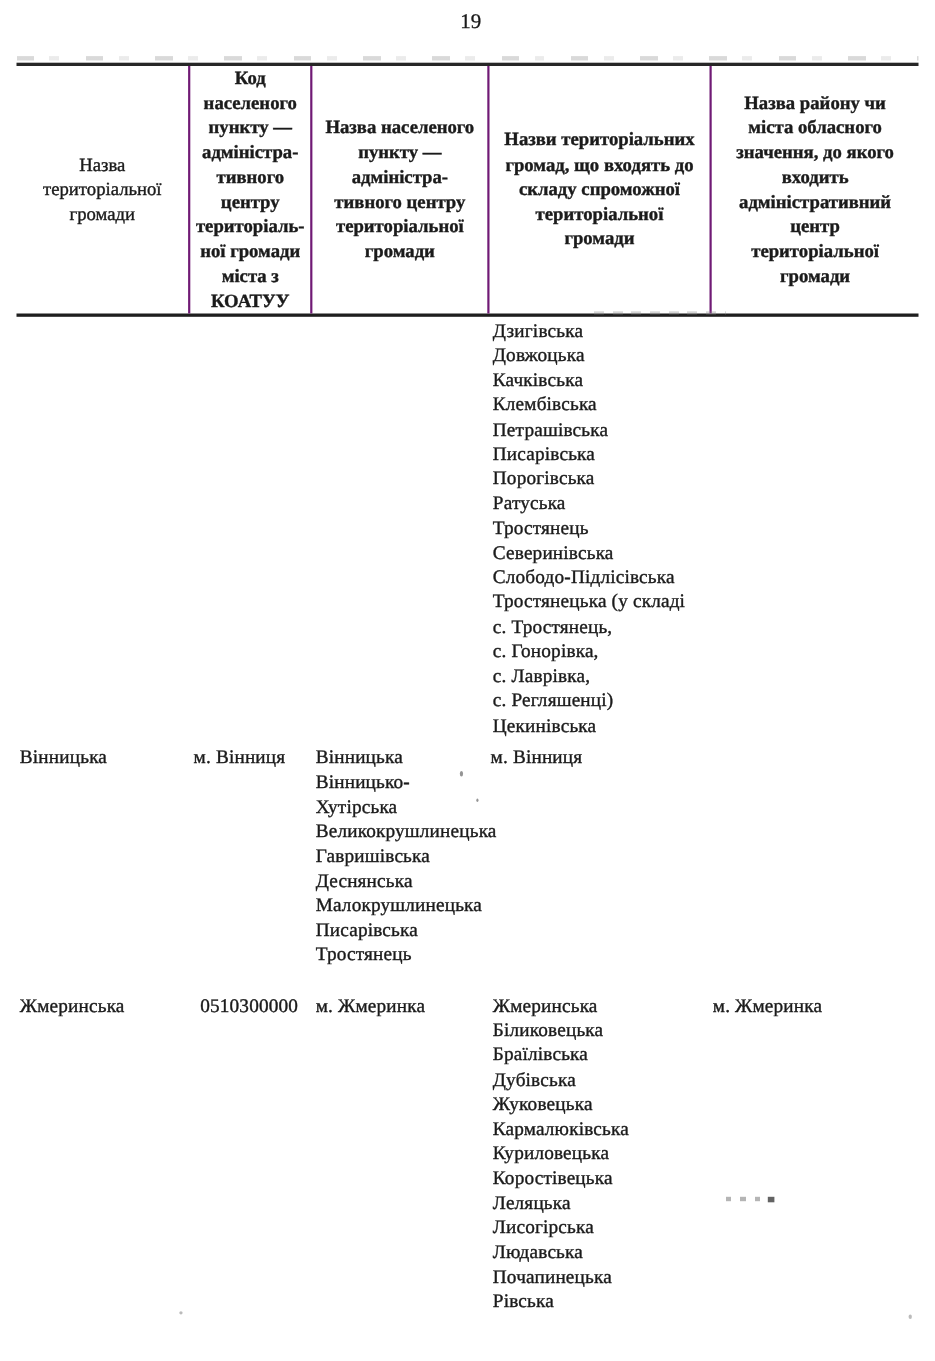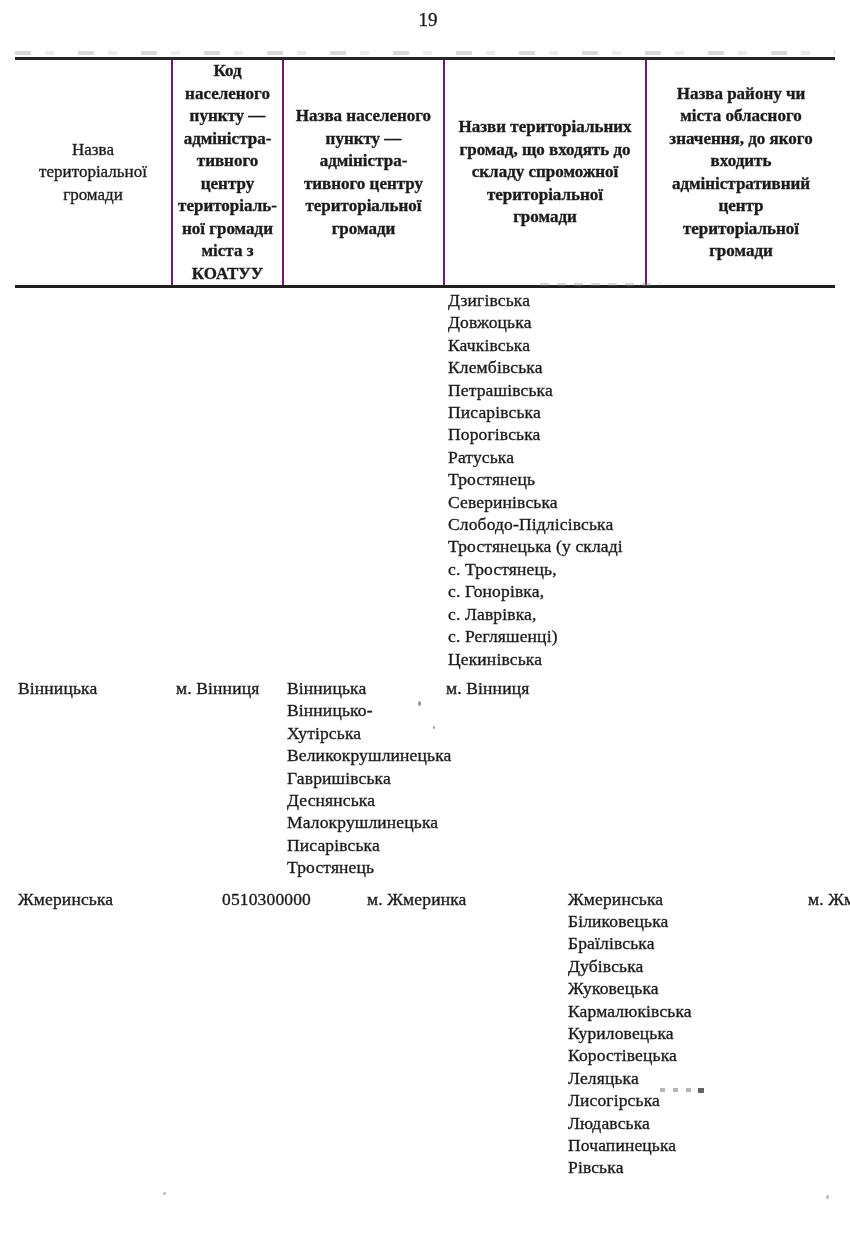--- a/index.html
+++ b/index.html
@@ -45,21 +45,21 @@
   
   .body-row {
     display: grid;
     grid-template-columns: 156px 111px 161px 202px 190px;
     font-size: 17.5px; line-height: 22.4px;
     letter-spacing: 0.15px;
     -webkit-text-stroke: 0.35px #1c1c1c;
   }
   .row-a { margin-top: 1px; }
   .row-b { margin-top: 7px; }
-  .row-c { margin-top: 9px; gap: 40px; }
+  .row-c { margin-top: 24px; }
   .cell.c1 { padding-left: 3px; }
   .cell.c2 { padding-left: 11px; }
   .cell.c3 { padding-left: 5px; }
   .cell.c4 { padding-left: 5px; }
   .cell.c5 { padding-left: 3px; }
 
   
   .speckle-top {
     position: absolute; left: 15px; top: 51px; width: 820px; height: 4px;
     background: repeating-linear-gradient(90deg,

